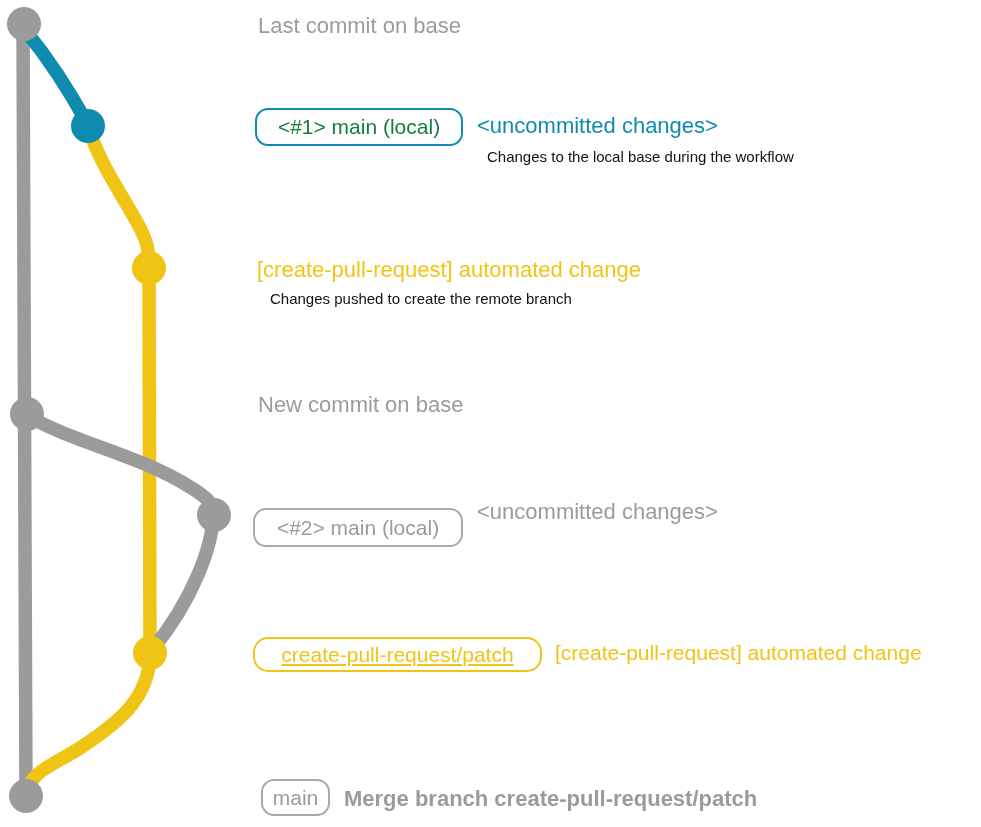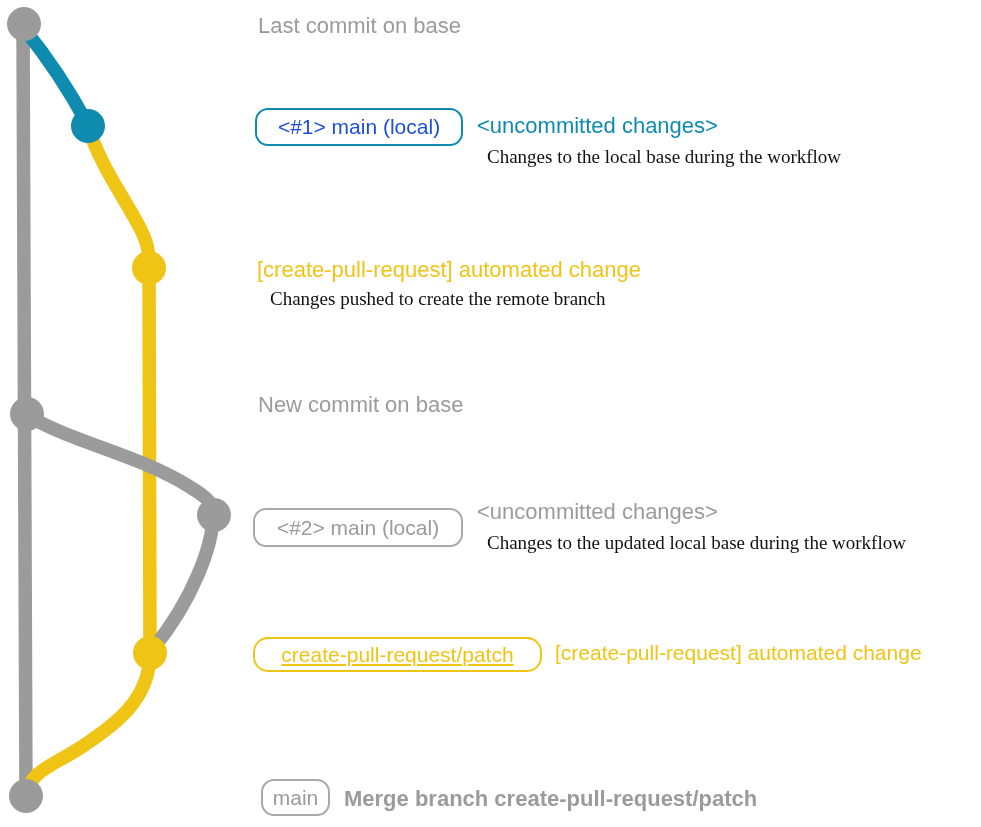--- a/index.html
+++ b/index.html
@@ -9,29 +9,29 @@
     background:#ffffff;
     overflow:hidden;
     font-family:"Liberation Sans",sans-serif;
   }
   #graph-svg{position:absolute;left:0;top:0;}
   .abs{position:absolute;white-space:nowrap;}
   .gray-label{color:#9b9b9b;font-size:22px;line-height:25px;}
   .blue-label{color:#0f8bb0;font-size:22px;line-height:25px;}
   .yellow-label{color:#f0c414;font-size:22px;line-height:25px;}
   .desc{
-    font-family:Liberation Serif, serif;
-    color:#111111;font-size:19px;line-height:22px;
+    font-family:Liberation Sans, sans-serif;
+    color:#111111;font-size:15px;line-height:22px;
   }
   .badge{
     display:flex;align-items:center;justify-content:center;
     border-radius:13px;box-sizing:border-box;
     font-size:21px;background:#ffffff;
   }
-  .badge-blue{border:2px solid #0f8bb0;color:#1d4ed8;}
+  .badge-blue{border:2px solid #0f8bb0;color:#15803d;}
   .badge-gray{border:2px solid #a9a9a9;color:#9b9b9b;}
   .badge-yellow{border:2px solid #f0c414;color:#f0c414;}
 </style>
 </head>
 <body>
 
 <div id="canvas">
 
   <svg id="graph-svg" width="981" height="827" viewBox="0 0 981 827">
 
@@ -65,21 +65,20 @@
 
   <div class="abs yellow-label" style="left:257px;top:257px;">[create-pull-request] automated change</div>
   <div class="abs desc" style="left:270px;top:288px;">Changes pushed to create the remote branch</div>
 
   <div class="abs gray-label" style="left:258px;top:392px;">New commit on base</div>
 
   <div class="abs badge badge-gray" style="left:253px;top:508px;width:210px;height:39px;">
     <span>&lt;#2&gt; main (local)</span>
   </div>
   <div class="abs gray-label" style="left:477px;top:499px;">&lt;uncommitted changes&gt;</div>
-  <div class="abs desc" style="left:487px;top:532px;">Changes to the updated local base during the workflow</div>
 
   <div class="abs badge badge-yellow" style="left:253px;top:637px;width:289px;height:35px;border-radius:15px;text-decoration:underline;">
     <span>create-pull-request/patch</span>
   </div>
   <div class="abs yellow-label" style="left:555px;top:640px;font-size:21px;">[create-pull-request] automated change</div>
 
   <div class="abs badge badge-gray" style="left:261px;top:779px;width:69px;height:37px;">
     <span>main</span>
   </div>
   <div class="abs gray-label" style="left:344px;top:786px;font-weight:bold;">Merge branch create-pull-request/patch</div>

